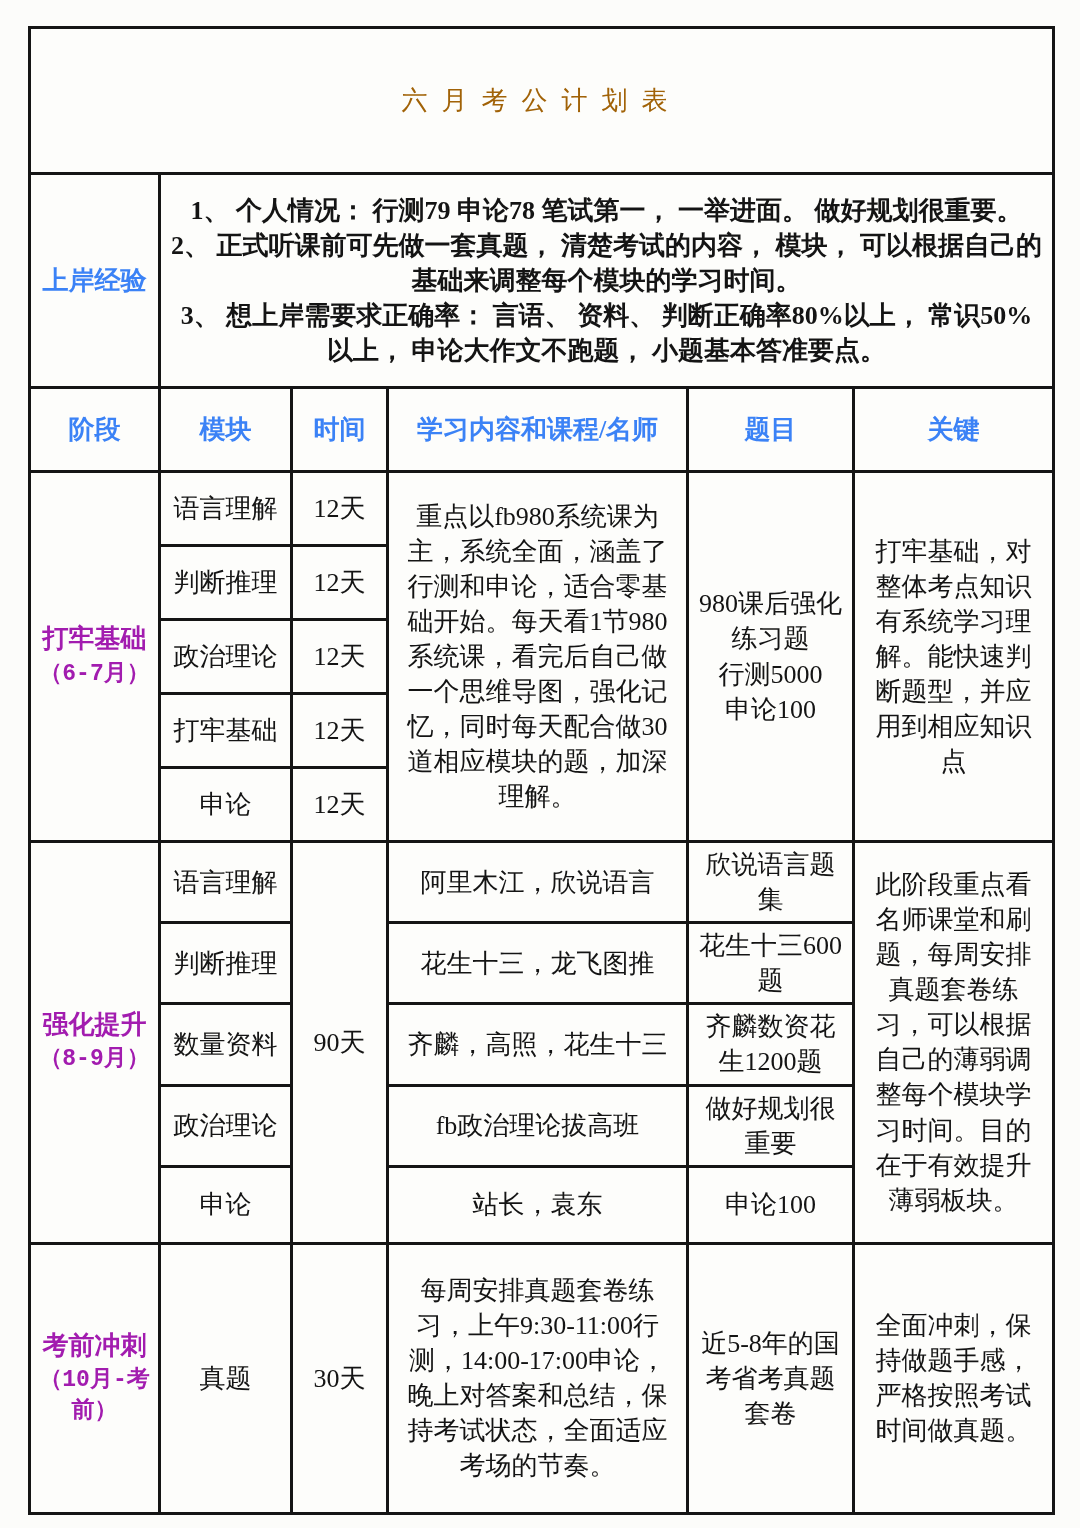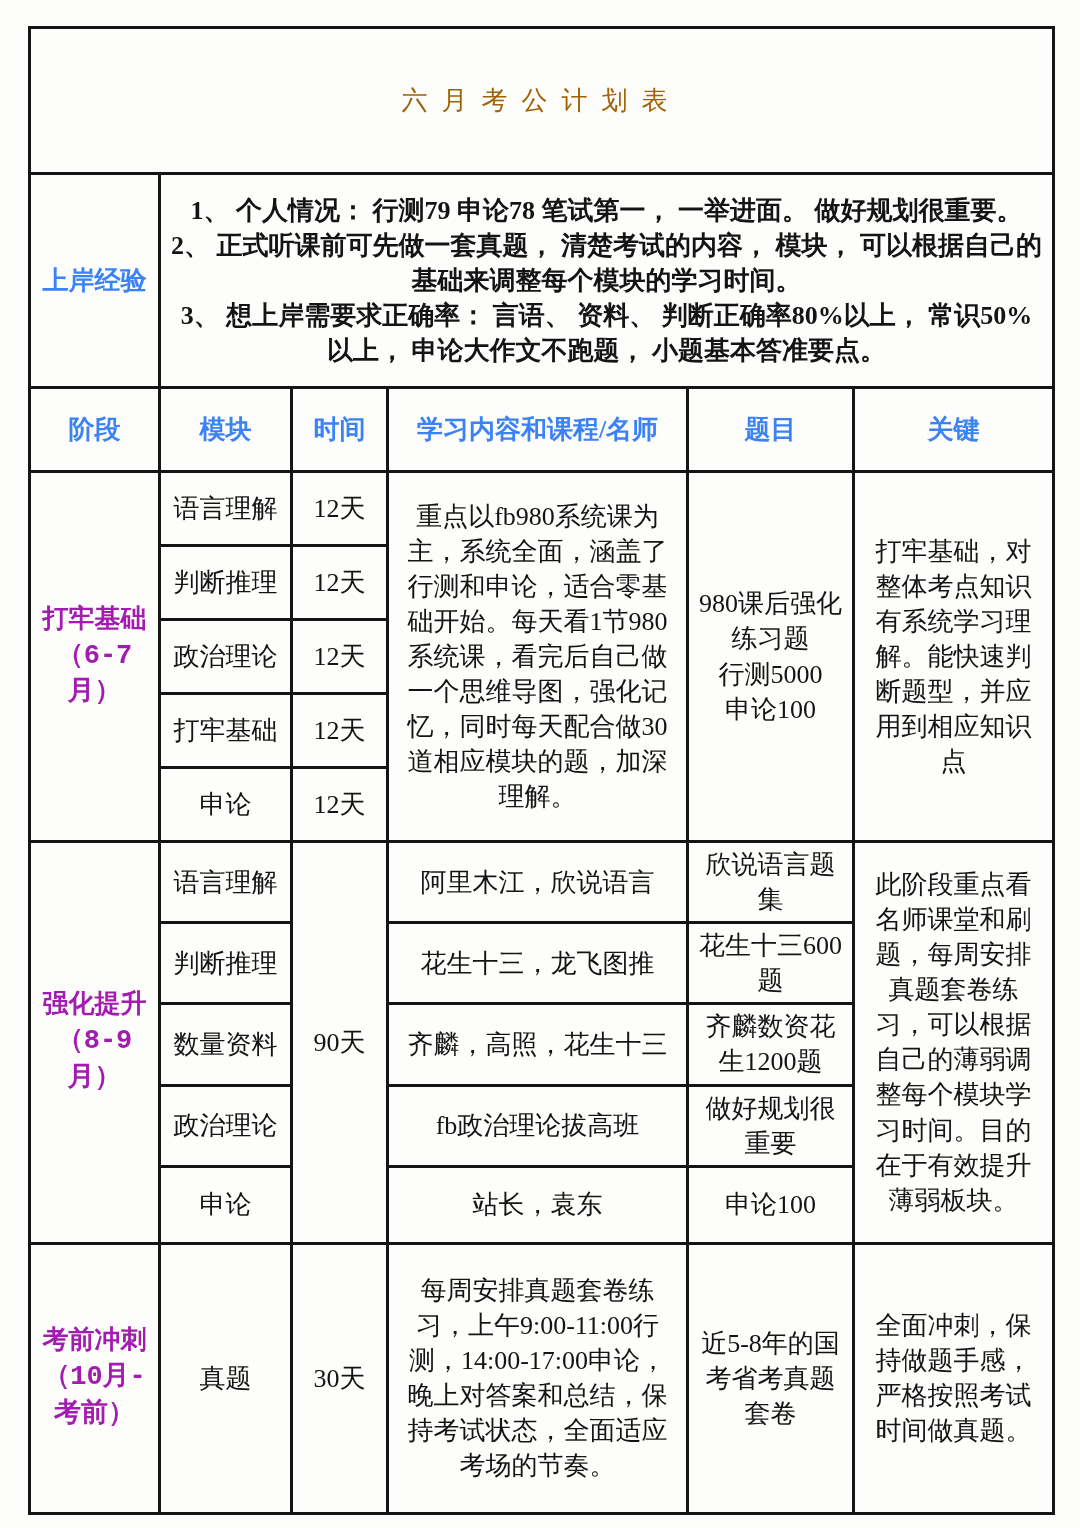--- a/index.html
+++ b/index.html
@@ -37,21 +37,21 @@
     letter-spacing:14px;
     text-align:center;
     padding:6px 0;
   }
   .red-label {
     color:#3b82f6;
     font-weight:bold;
     font-size:29px;
   }
   .stage-cell { color:#a21caf; font-weight:bold; font-size:29px; line-height:1.5;font-family:Liberation Mono, monospace; }
-  .stage-cell .stage-period { font-size:27px; font-weight:bold; }
+  .stage-cell .stage-period { font-size:23px; font-weight:bold; }
   .exp-text {
     text-align:left;
     font-size:27px;
     line-height:1.45;
     padding:8px 14px;
     font-weight:bold;
   }
   .content-cell { font-size:26px; line-height:1.38; padding:6px 10px; }
   .q-line { display:block; }
 </style>
@@ -156,19 +156,19 @@
       <td>申论100</td>
     </tr>
 
     <tr style="height:270px">
       <td class="stage-cell">
         <div>考前冲刺</div>
         <div class="stage-period">（10月-考前）</div>
       </td>
       <td>真题</td>
       <td>30天</td>
-      <td class="content-cell">每周安排真题套卷练习，上午9:00-11:00行测，14:00-17:00申论，晚上对答案和总结，保持考试状态，全面适应考场的节奏。</td>
+      <td class="content-cell">每周安排真题套卷练习，上午9:30-11:00行测，14:00-17:00申论，晚上对答案和总结，保持考试状态，全面适应考场的节奏。</td>
       <td>近5-8年的国考省考真题套卷</td>
       <td class="content-cell">全面冲刺，保持做题手感，严格按照考试时间做真题。</td>
     </tr>
   </tbody>
     </table>
 </div>
 
 </body></html>

